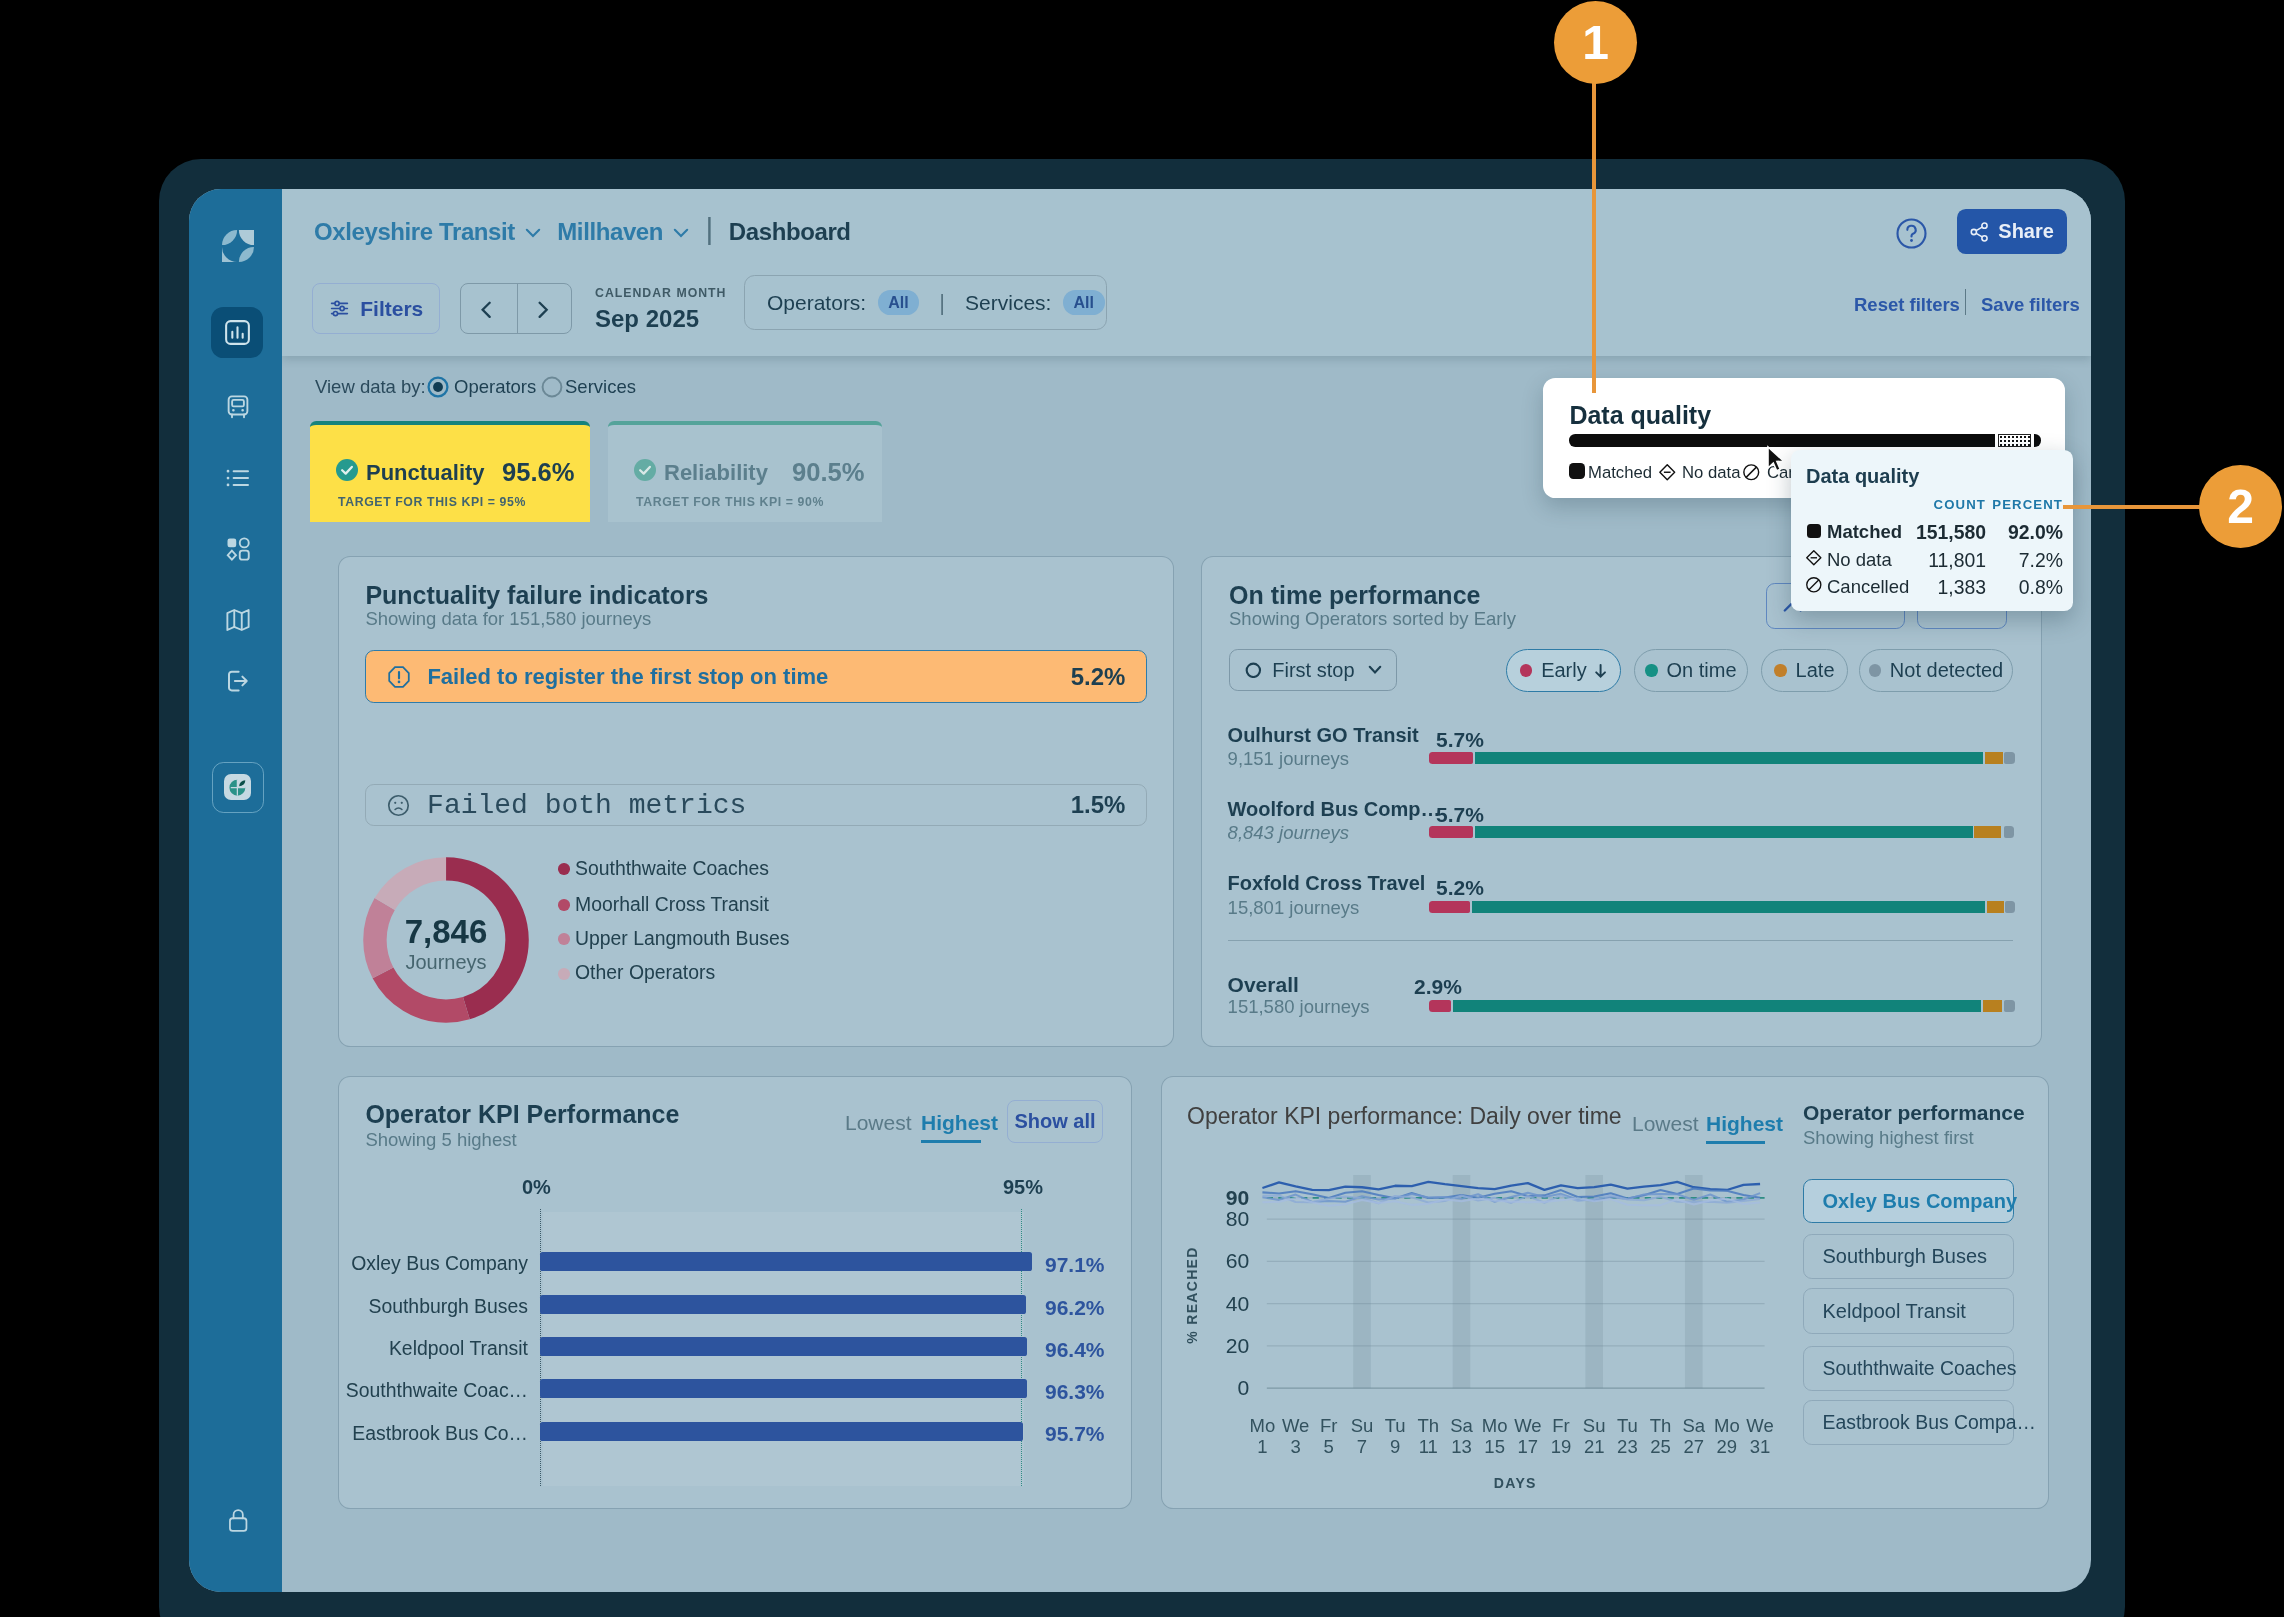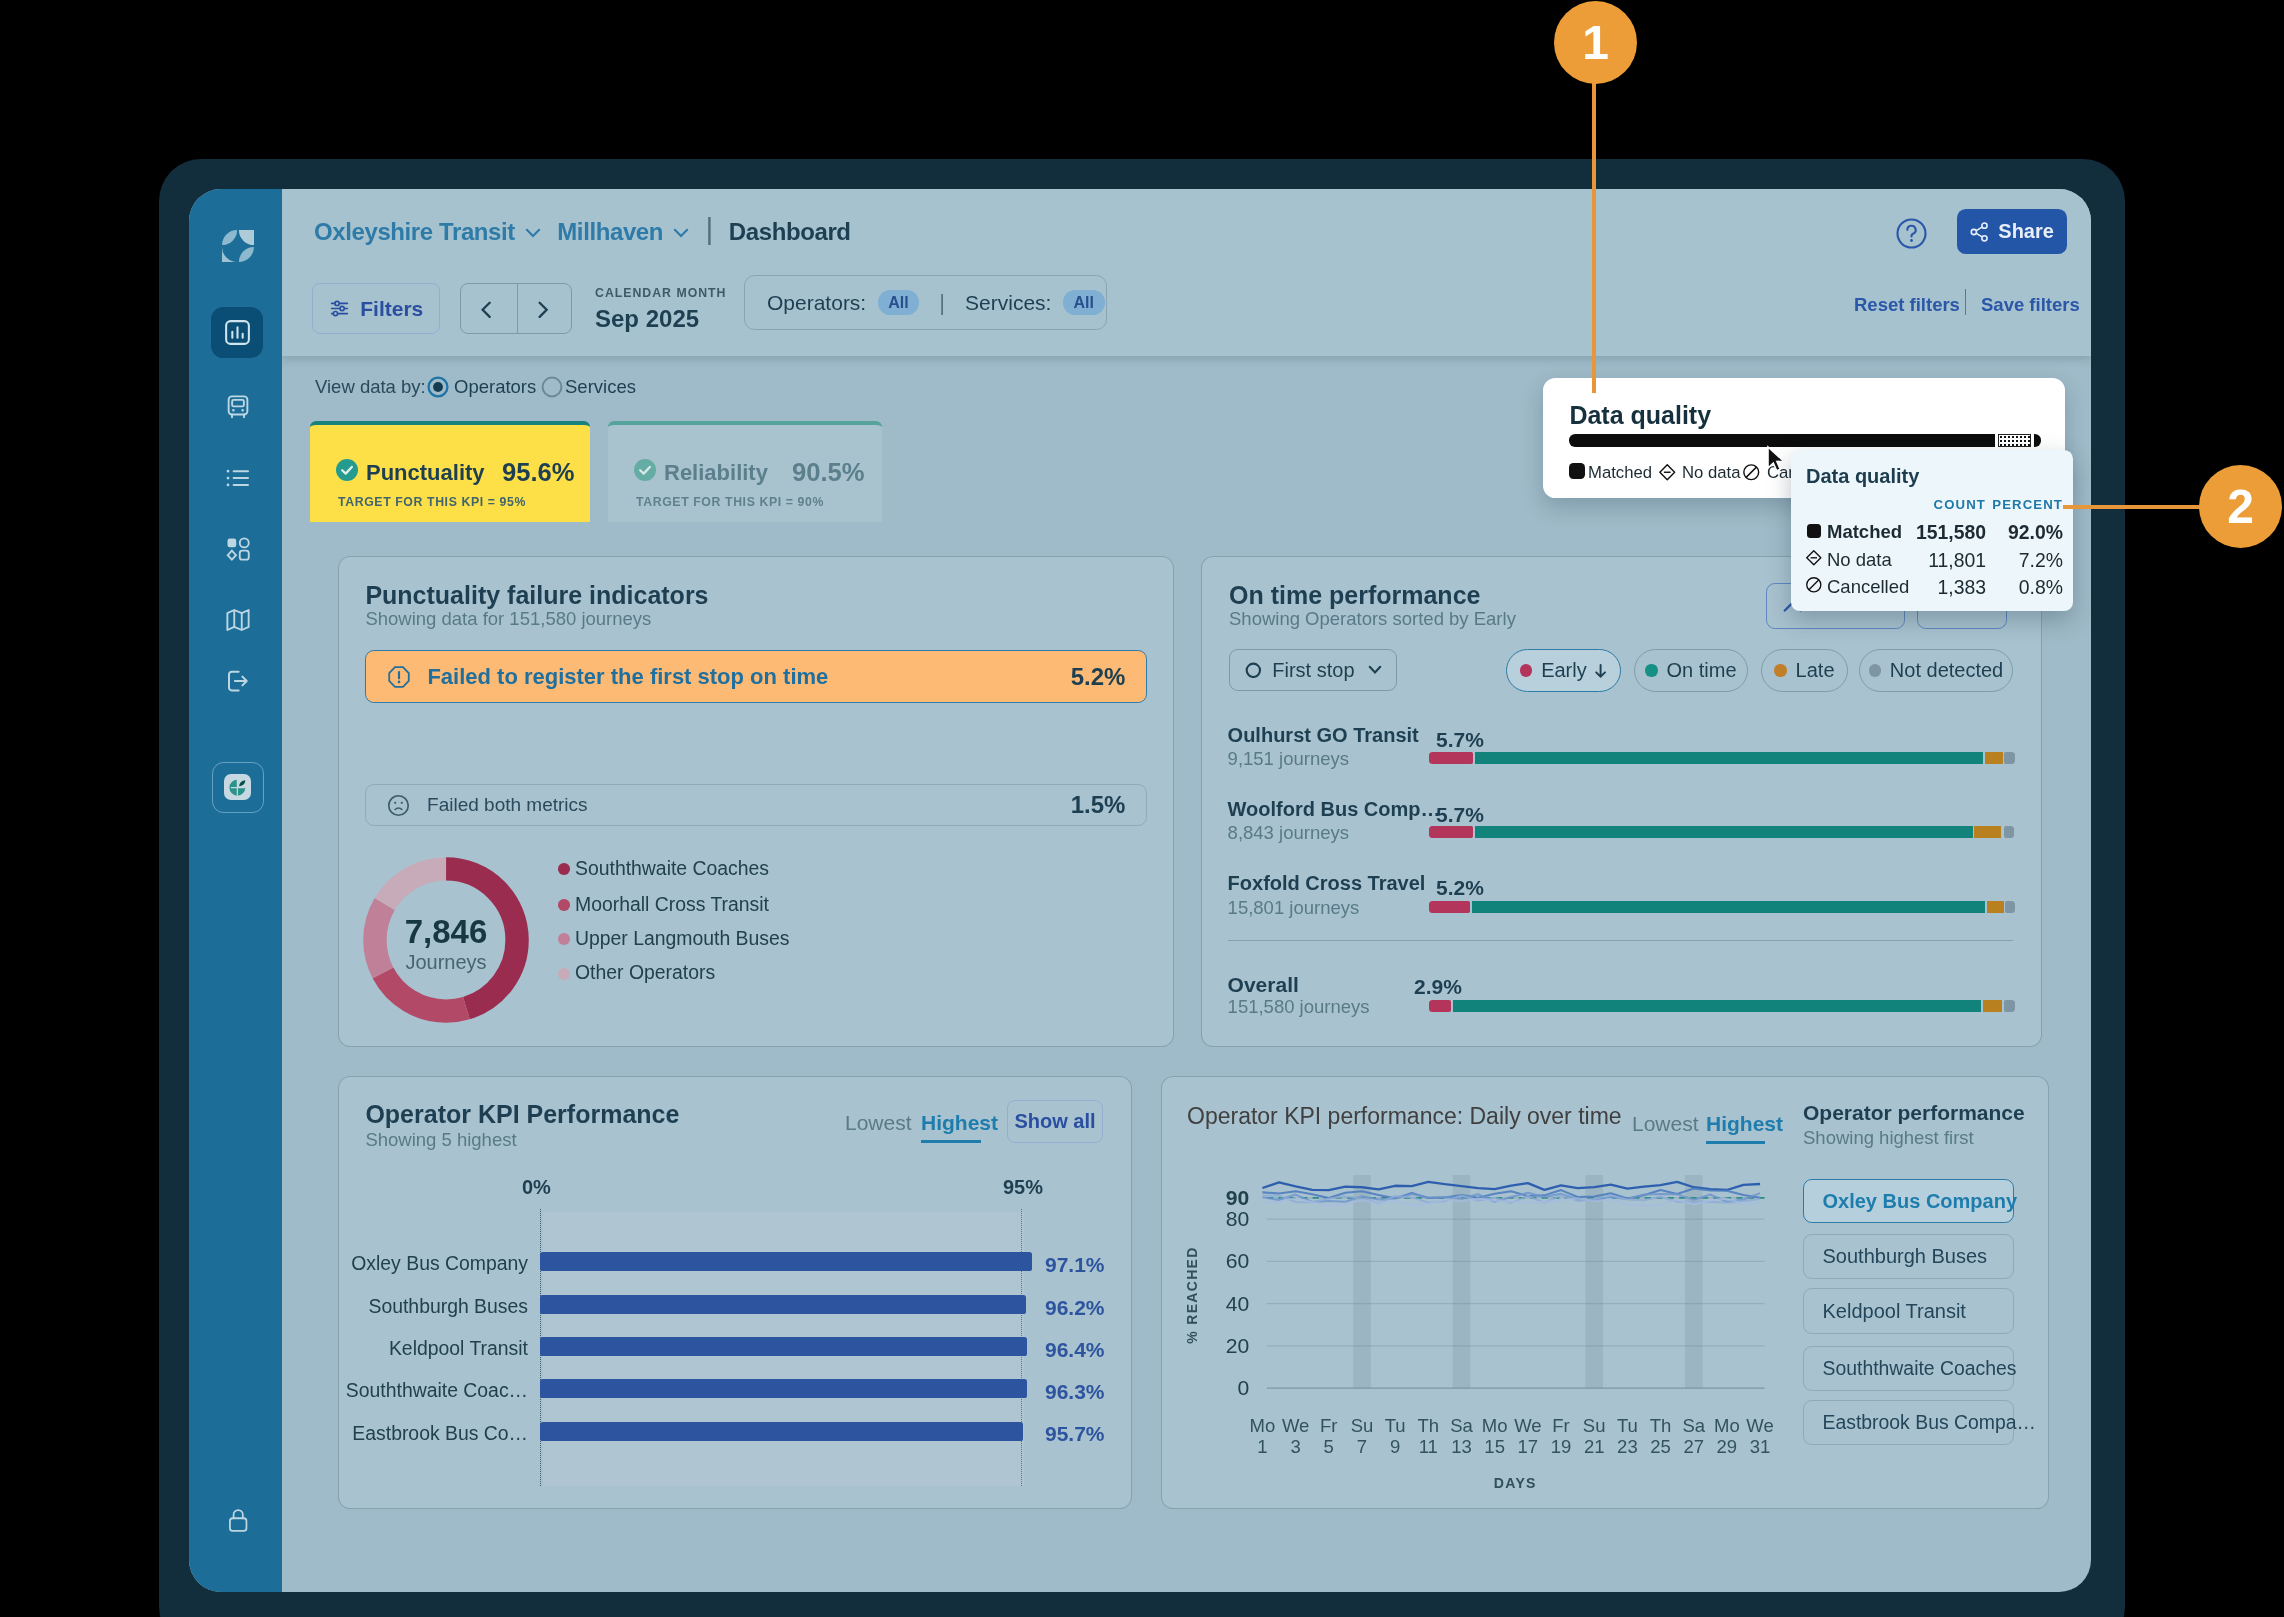--- a/index.html
+++ b/index.html
@@ -177,21 +177,21 @@
         </svg>
         <span style="font-size:22px;font-weight:600;color:#1f6f9f;margin-left:16px;">Failed to register the first stop on time</span>
         <span style="position:absolute;right:21px;font-size:24px;font-weight:600;color:#1d3f51;">5.2%</span>
       </div>
       <div class="abs" style="left:26.4px;top:227px;width:782px;height:42px;border:1.3px solid #93aab6;border-radius:8.8px;display:flex;align-items:center;">
         <svg style="margin-left:21px" width="23" height="23" viewBox="0 0 26 26" fill="none" stroke="#3d5d6c" stroke-width="1.9">
           <circle cx="13" cy="13" r="11"></circle>
             <path d="M9.2 17.5 a5.4,5.4 0 0 1 7.6 0" stroke-linecap="round"></path>
           <path d="M9.3 10 h.01 M16.7 10 h.01" stroke-width="2.5" stroke-linecap="round"></path>
         </svg>
-        <span style="font-size:19px;color:#2a4a5c;margin-left:16.7px;">Failed both metrics</span>
+        <span style="font-size:28px;color:#2a4a5c;margin-left:16.7px;font-family:Liberation Mono, monospace;">Failed both metrics</span>
         <span style="position:absolute;right:21px;font-size:24px;font-weight:600;color:#1d3f51;">1.5%</span>
       </div>
 
       <svg class="abs" style="left:24px;top:300px" width="166" height="166" viewBox="0 0 188 188">
         <g transform="rotate(-90 94 94)">
           <circle cx="94" cy="94" r="80.5" fill="none" stroke="#9a2d4f" stroke-width="26.5" stroke-dasharray="229.0 276.8"></circle>
           <circle cx="94" cy="94" r="80.5" fill="none" stroke="#b24a67" stroke-width="26.5" stroke-dasharray="111.0 394.8" stroke-dashoffset="-229.0"></circle>
           <circle cx="94" cy="94" r="80.5" fill="none" stroke="#c08198" stroke-width="26.5" stroke-dasharray="81.5 424.3" stroke-dashoffset="-340.0"></circle>
           <circle cx="94" cy="94" r="80.5" fill="none" stroke="#c7abb8" stroke-width="26.5" stroke-dasharray="84.4 421.4" stroke-dashoffset="-421.5"></circle>
         </g>
@@ -249,21 +249,21 @@
       <div class="abs" style="left:234px;top:171px;font-size:21px;font-weight:600;color:#1d3f51;">5.7%</div>
       <div class="abs" style="left:25.6px;top:191px;font-size:18.5px;color:#587a88;">9,151 journeys</div>
       <div class="abs" style="left:227px;top:195px;width:586px;height:11.5px;">
         <div class="abs" style="left:0;width:44px;height:11.5px;background:#b4355b;border-radius:3.5px 1.8px 1.8px 3.5px;"></div>
         <div class="abs" style="left:46px;width:508px;height:11.5px;background:#11837a;"></div>
         <div class="abs" style="left:556px;width:17.6px;height:11.5px;background:#b8801f;"></div>
         <div class="abs" style="left:575px;width:10.6px;height:11.5px;background:#7e95a4;border-radius:1.8px 3.5px 3.5px 1.8px;"></div>
       </div>
       <div class="abs" style="left:25.6px;top:241px;font-size:20px;font-weight:bold;color:#1d3f51;">Woolford Bus Comp…</div>
       <div class="abs" style="left:234px;top:246px;font-size:21px;font-weight:600;color:#1d3f51;">5.7%</div>
-      <div class="abs" style="left:25.6px;top:265px;font-size:18.5px;color:#587a88;">8,843 journeys</div>
+      <div class="abs" style="left:25.6px;top:265px;font-size:18.5px;color:#587a88;font-style:italic;">8,843 journeys</div>
       <div class="abs" style="left:227px;top:269px;width:586px;height:11.5px;">
         <div class="abs" style="left:0;width:44px;height:11.5px;background:#b4355b;border-radius:3.5px 1.8px 1.8px 3.5px;"></div>
         <div class="abs" style="left:46px;width:498px;height:11.5px;background:#11837a;"></div>
         <div class="abs" style="left:545px;width:27px;height:11.5px;background:#b8801f;"></div>
         <div class="abs" style="left:575px;width:9.7px;height:11.5px;background:#7e95a4;border-radius:1.8px 3.5px 3.5px 1.8px;"></div>
       </div>
       <div class="abs" style="left:25.6px;top:315px;font-size:20px;font-weight:bold;color:#1d3f51;">Foxfold Cross Travel</div>
       <div class="abs" style="left:234px;top:319px;font-size:21px;font-weight:600;color:#1d3f51;">5.2%</div>
       <div class="abs" style="left:25.6px;top:340px;font-size:18.5px;color:#587a88;">15,801 journeys</div>
       <div class="abs" style="left:227px;top:344px;width:586px;height:11.5px;">

